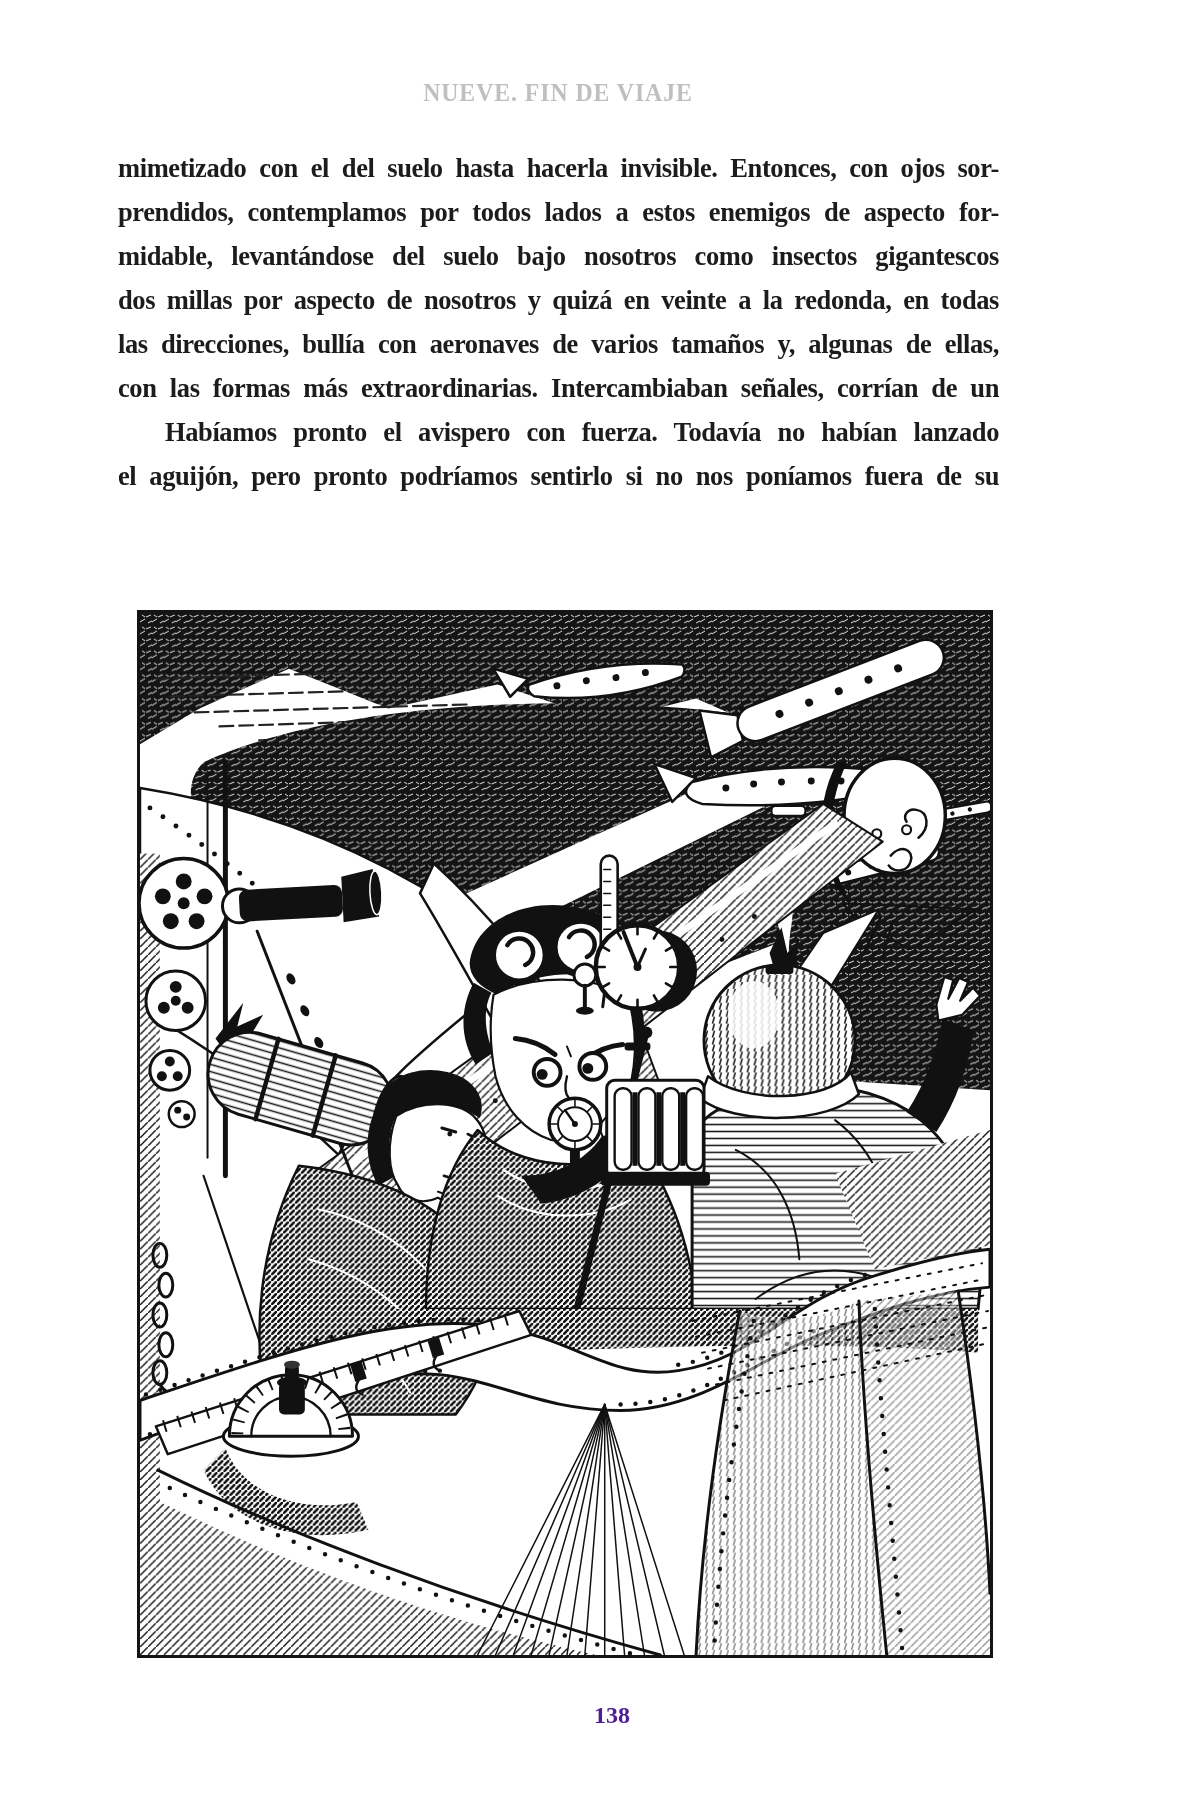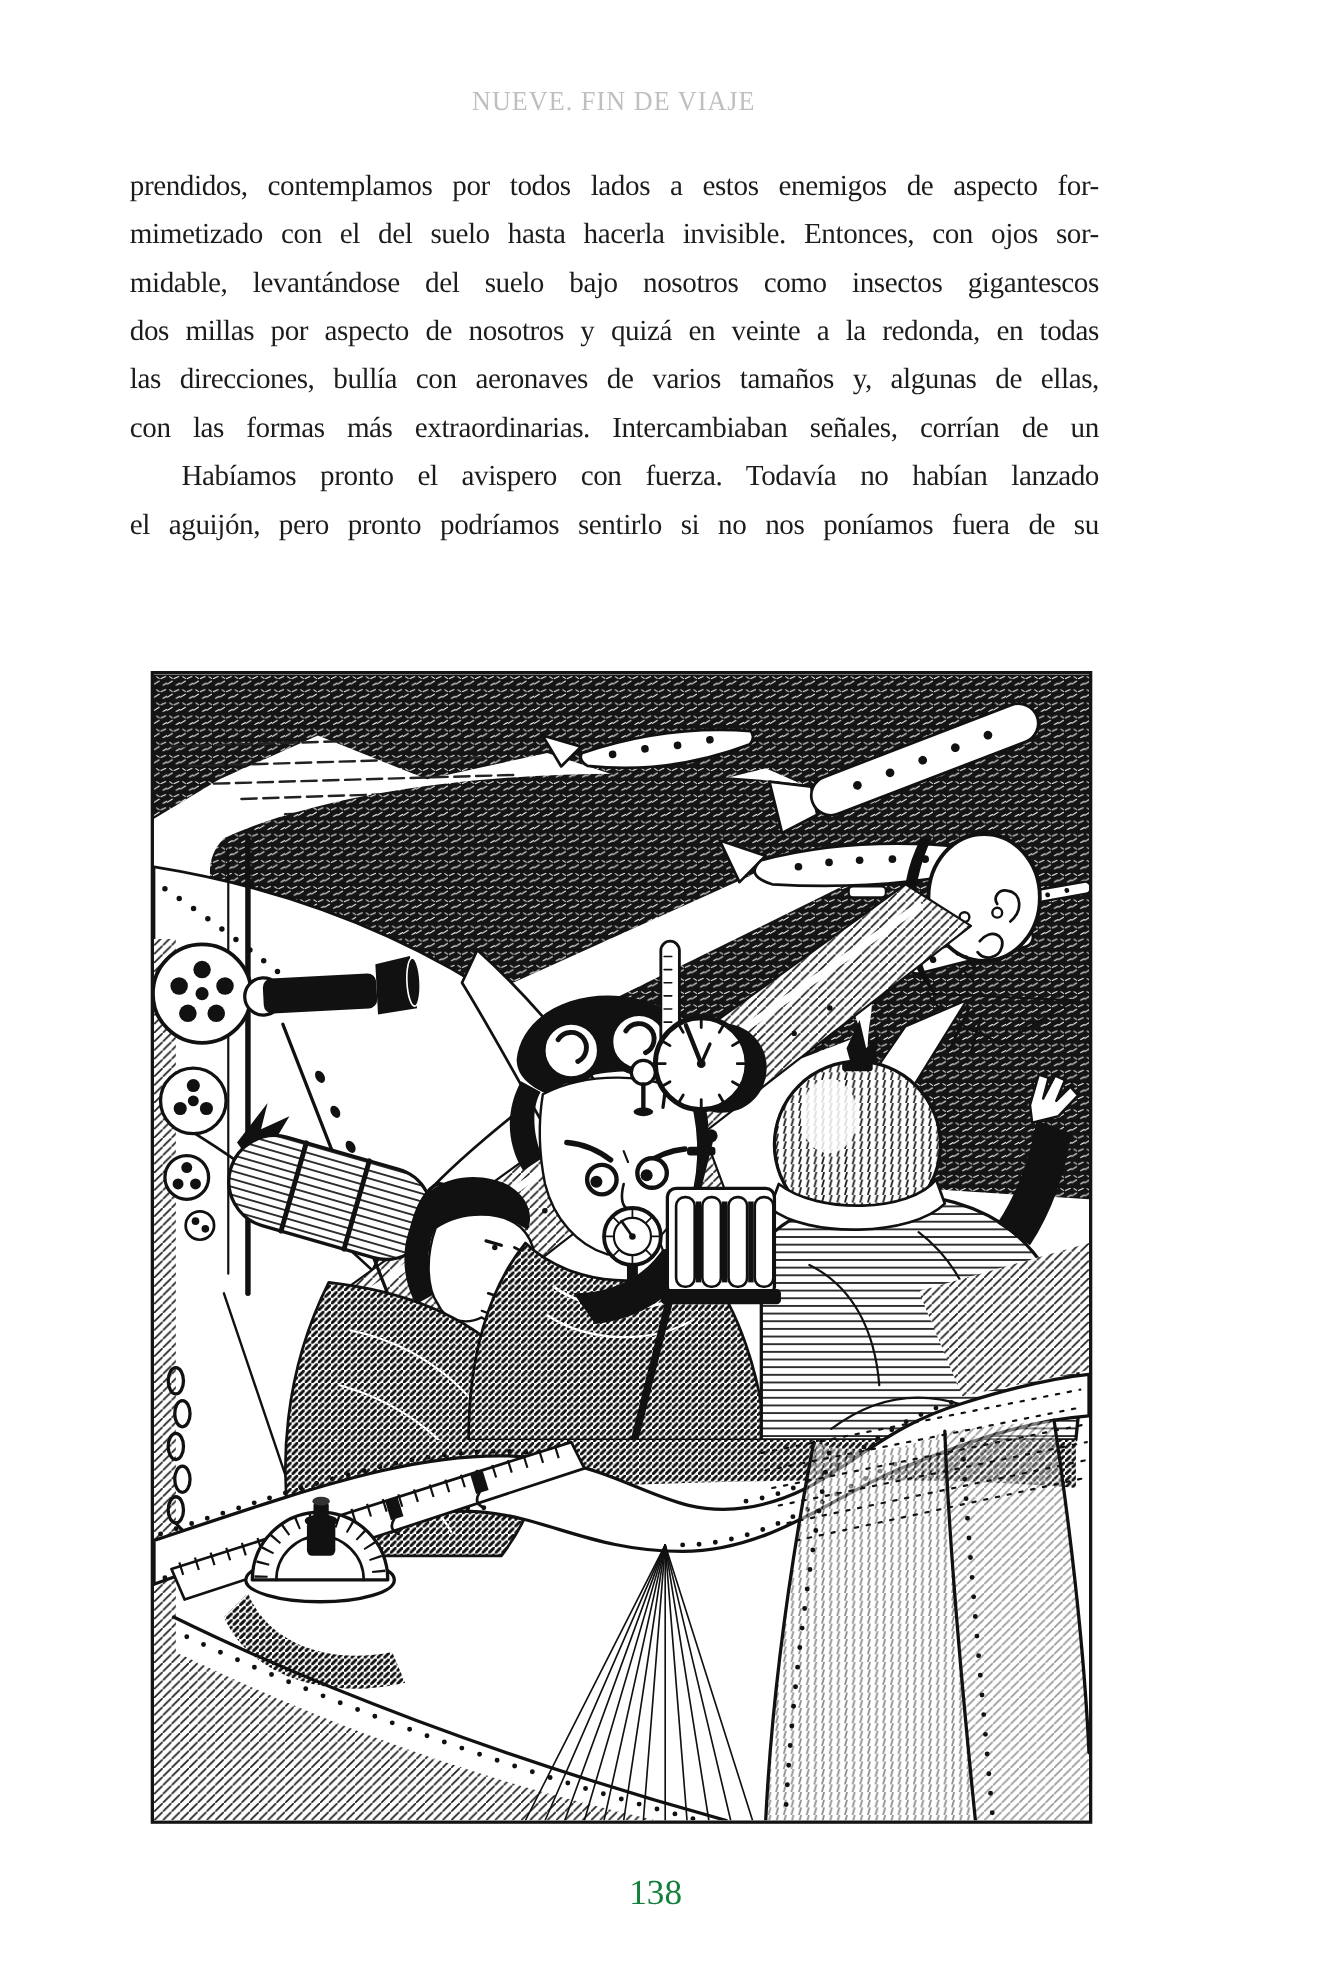--- a/index.html
+++ b/index.html
@@ -1,42 +1,42 @@
 <!DOCTYPE html>
 <html><head>
 <meta charset="utf-8">
 <style>
   html,body{margin:0;padding:0;}
   body{width:1201px;height:1801px;background:#ffffff;position:relative;
        font-family:"Liberation Serif", serif;}
-  .page{position:absolute;inset:0;overflow:hidden;}
+  .page{position:absolute;inset:0;overflow:hidden;font-weight:bold;}
   .chapter{position:absolute;top:79px;left:558px;
            transform:translateX(-50%) scaleX(.95);transform-origin:center;
            font-size:25px;letter-spacing:1px;color:#bfbfbf;white-space:nowrap;}
   .bodytext{position:absolute;left:118px;top:146px;width:881px;
             font-size:26.5px;line-height:44px;color:#1c1c1c;letter-spacing:-0.4px;}
   .line{text-align:left;}
   .line.j{text-align:justify;text-align-last:justify;}
   .line.ind{text-indent:47px;}
   .fig{position:absolute;left:137px;top:610px;width:856px;height:1048px;
        border:3px solid #141414;box-sizing:border-box;background:#fff;}
   .fig svg{display:block;width:100%;height:100%;}
-  .pagenum{position:absolute;top:1702px;left:596px;transform:translateX(-50%);
-           font-size:32px;color:#15803d;}
+  .pagenum{position:absolute;top:1702px;left:612px;transform:translateX(-50%);
+           font-size:24px;color:#4c1d95;}
 </style>
 </head>
 <body>
 
 <div class="page">
 
   <div class="chapter">NUEVE. FIN DE VIAJE</div>
 
   <div class="bodytext">
+      <div class="line j">mimetizado con el del suelo hasta hacerla invisible. Entonces, con ojos sor-</div>
       <div class="line j">prendidos, contemplamos por todos lados a estos enemigos de aspecto for-</div>
-      <div class="line j">mimetizado con el del suelo hasta hacerla invisible. Entonces, con ojos sor-</div>
       <div class="line j">midable, levantándose del suelo bajo nosotros como insectos gigantescos</div>
       <div class="line j">dos millas por aspecto de nosotros y quizá en veinte a la redonda, en todas</div>
       <div class="line j">las direcciones, bullía con aeronaves de varios tamaños y, algunas de ellas,</div>
       <div class="line j">con las formas más extraordinarias. Intercambiaban señales, corrían de un</div>
       <div class="line j ind">Habíamos pronto el avispero con fuerza. Todavía no habían lanzado</div>
       <div class="line j">el aguijón, pero pronto podríamos sentirlo si no nos poníamos fuera de su</div>
     </div>
 
   <figure class="fig" style="margin:0;" aria-label="Dibujo a tinta: tripulantes con gorras y gafas de aviador en la barquilla de una aeronave, entre reloj, termómetro e instrumentos; dirigibles y un globo en el cielo oscuro; casco metálico remachado abajo.">
     <svg viewBox="0 0 856 1048" preserveAspectRatio="none" xmlns="http://www.w3.org/2000/svg">

